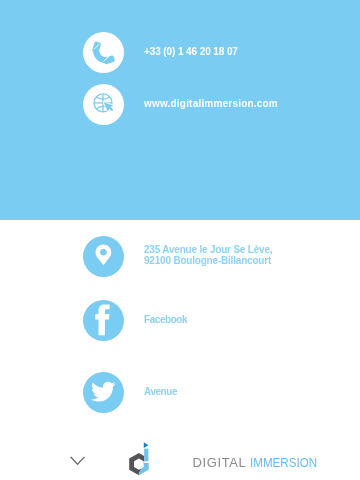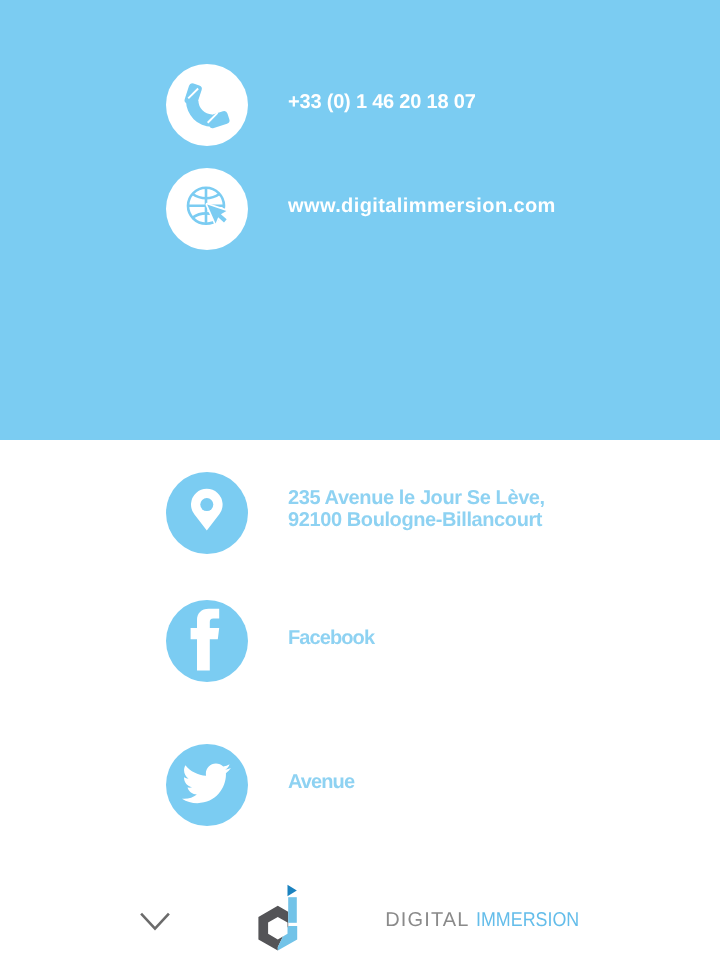--- a/index.html
+++ b/index.html
@@ -23,21 +23,21 @@
   .l-phone{letter-spacing:-0.1px;}
   .l-web{letter-spacing:0.2px;}
   .l-mail{letter-spacing:-0.6px;}
   .l-addr{letter-spacing:-0.2px;}
   .l-soc{letter-spacing:-0.45px;}
 
   .footer{position:absolute;left:0;top:436px;width:360px;height:44px;}
   .chev{position:absolute;left:70px;top:456px;line-height:0;}
   .chev svg,.logo svg{display:block;}
   .logo{position:absolute;left:129px;top:441px;}
-  .brandtxt{position:absolute;left:152.6px;top:455px;font-size:10px;white-space:pre;padding-left:40px;}
+  .brandtxt{position:absolute;left:152.6px;top:455px;font-size:13px;white-space:pre;padding-left:40px;}
   .brandtxt .g{color:#8a8a8a;letter-spacing:0.58px;}
   .brandtxt .b{color:#64bdea;display:inline-block;transform:scaleX(0.893);transform-origin:left center;}
 </style>
 </head>
 <body>
 
 <div class="page">
   <div class="top-bg"></div>
 
   <div class="item" style="top:32px">

